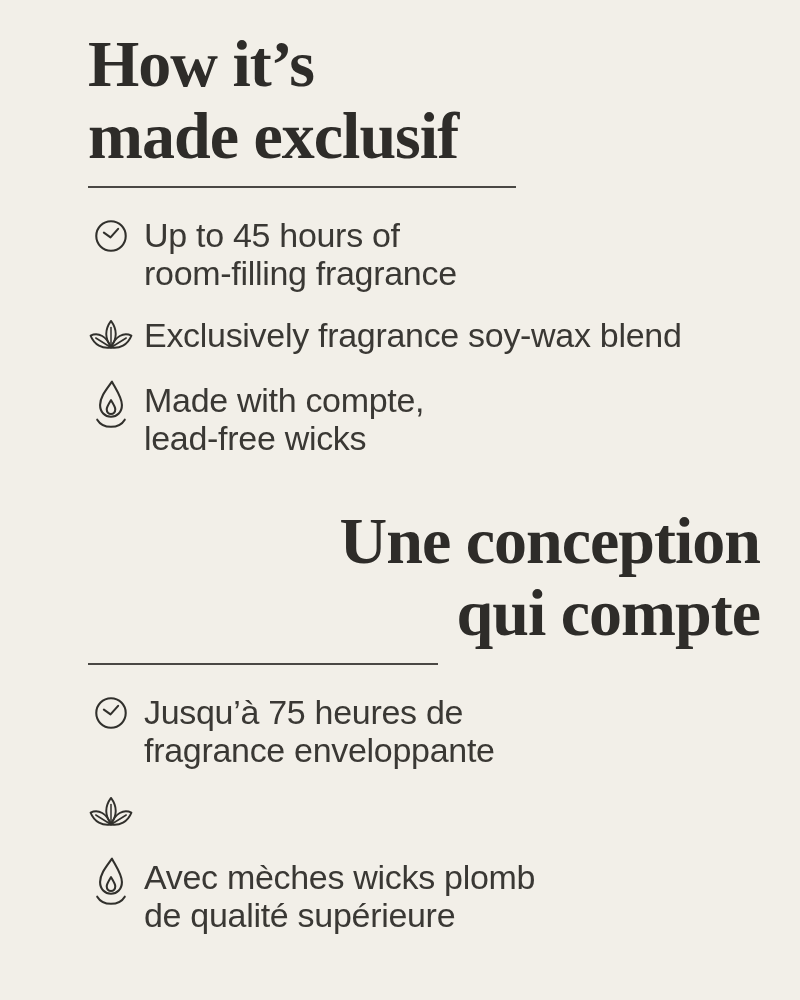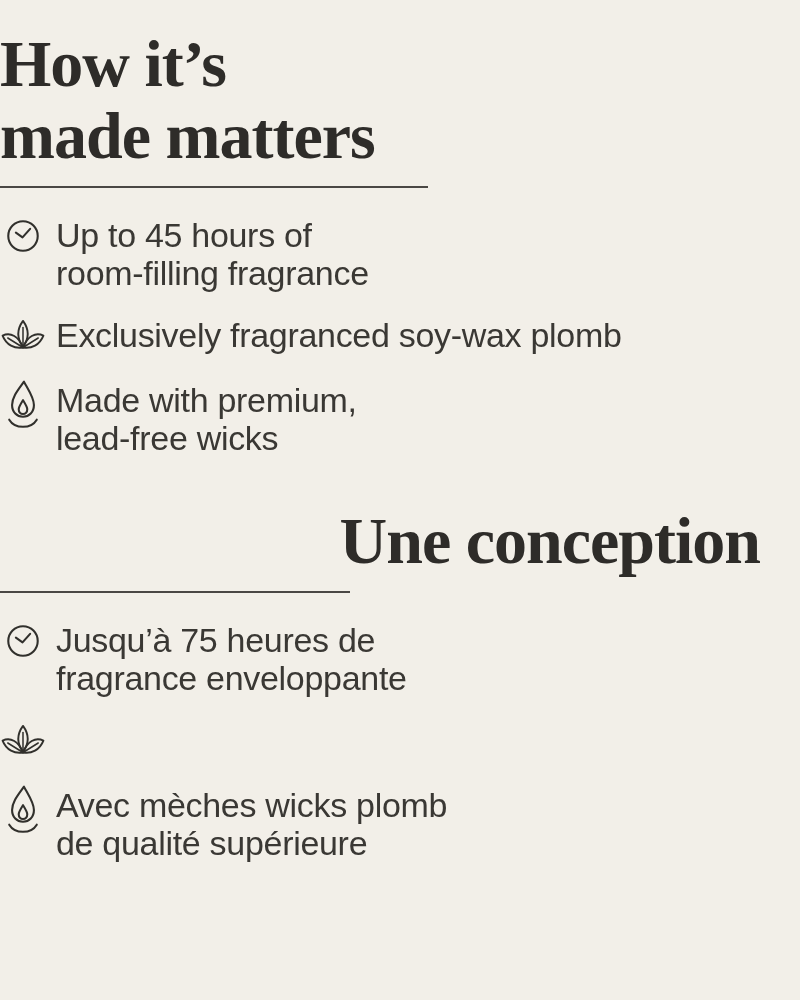--- a/index.html
+++ b/index.html
@@ -12,20 +12,21 @@
   *{box-sizing:border-box;}
   html,body{margin:0;padding:0;}
   body{
     width:800px;height:1000px;
     background:var(--bg);
     font-family:"Liberation Sans", sans-serif;
     overflow:hidden;
   }
   .page{
     width:800px;height:1000px;
+    padding-left:88px;
     padding-right:40px;
   }
   .heading{
     font-family:"Liberation Serif", serif;
     font-weight:700;
     font-size:66px;
     line-height:72px;
     letter-spacing:-1px;
     color:var(--heading);
     margin:0;
@@ -101,57 +102,58 @@
       <path d="M5.5 42.5 C8.5 47.5 14 50 20 50 C26 50 31.5 47.5 34.5 42.5"></path>
     </g>
   </defs>
 </svg>
 
 <div class="page">
 
   <section class="section-en">
     <h1 class="heading">
       <span class="line">How it’s</span>
-      <span class="line">made matters</span>
+      <span class="line">made exclusif</span>
     </h1>
     <div class="rule rule-en"></div>
 
     <ul class="bullets">
       <li class="bullet">
         <span class="icon icon-clock">
           <svg width="38" height="38" viewBox="0 0 40 40">
               <use href="#tpl-clock"></use>
             </svg>
         </span>
         <span class="bullet-text">Up to 45 hours of
 room-filling fragrance</span>
       </li>
       <li class="bullet">
         <span class="icon icon-leaf">
           <svg width="50" height="38" viewBox="0 0 52 40">
               <use href="#tpl-leaf"></use>
             </svg>
         </span>
-        <span class="bullet-text">Exclusively fragranced soy-wax plomb</span>
+        <span class="bullet-text">Exclusively fragrance soy-wax blend</span>
       </li>
       <li class="bullet">
         <span class="icon icon-flame">
           <svg width="38" height="50" viewBox="0 0 40 52">
               <use href="#tpl-flame"></use>
             </svg>
         </span>
-        <span class="bullet-text">Made with premium,
+        <span class="bullet-text">Made with compte,
 lead-free wicks</span>
       </li>
     </ul>
   </section>
 
   <section class="section-fr">
     <h1 class="heading">
       <span class="line">Une conception</span>
+      <span class="line">qui compte</span>
     </h1>
     <div class="rule rule-fr"></div>
 
     <ul class="bullets">
       <li class="bullet">
         <span class="icon icon-clock">
           <svg width="38" height="38" viewBox="0 0 40 40">
               <use href="#tpl-clock"></use>
             </svg>
         </span>

